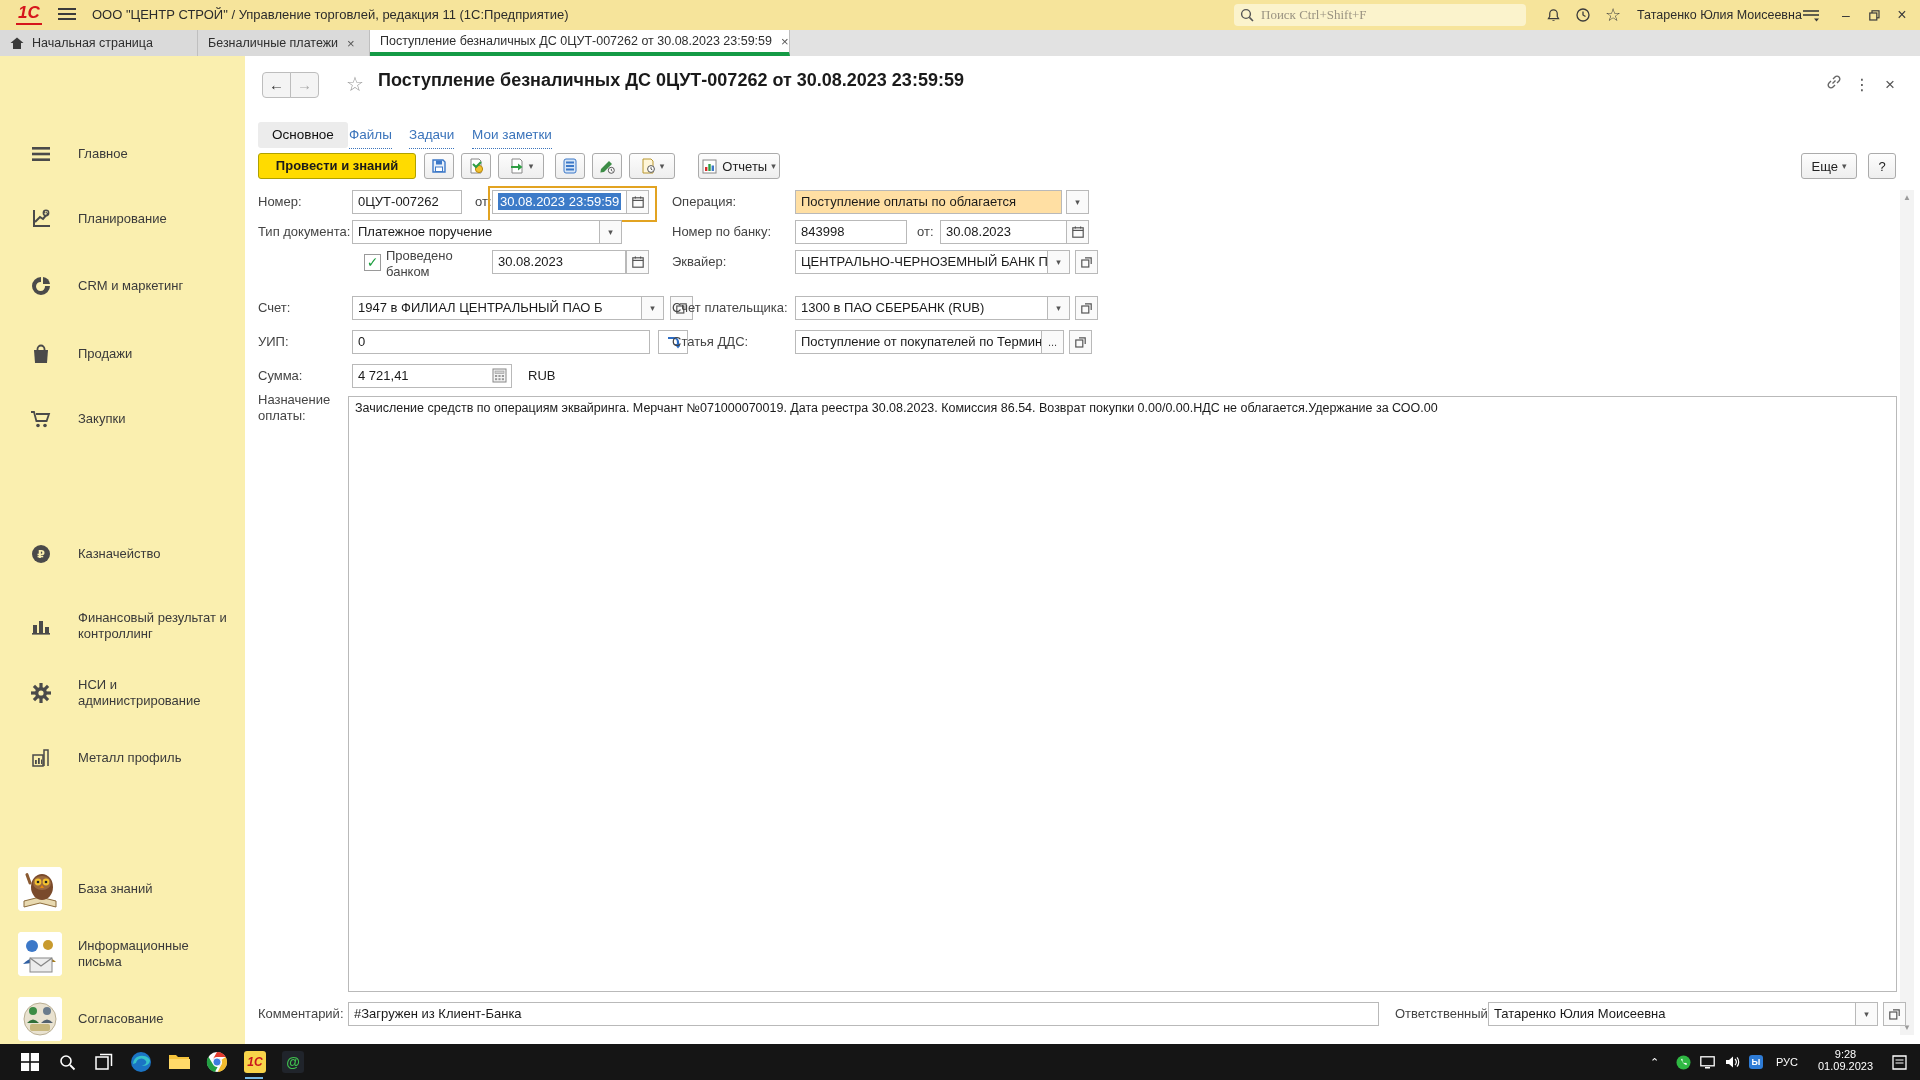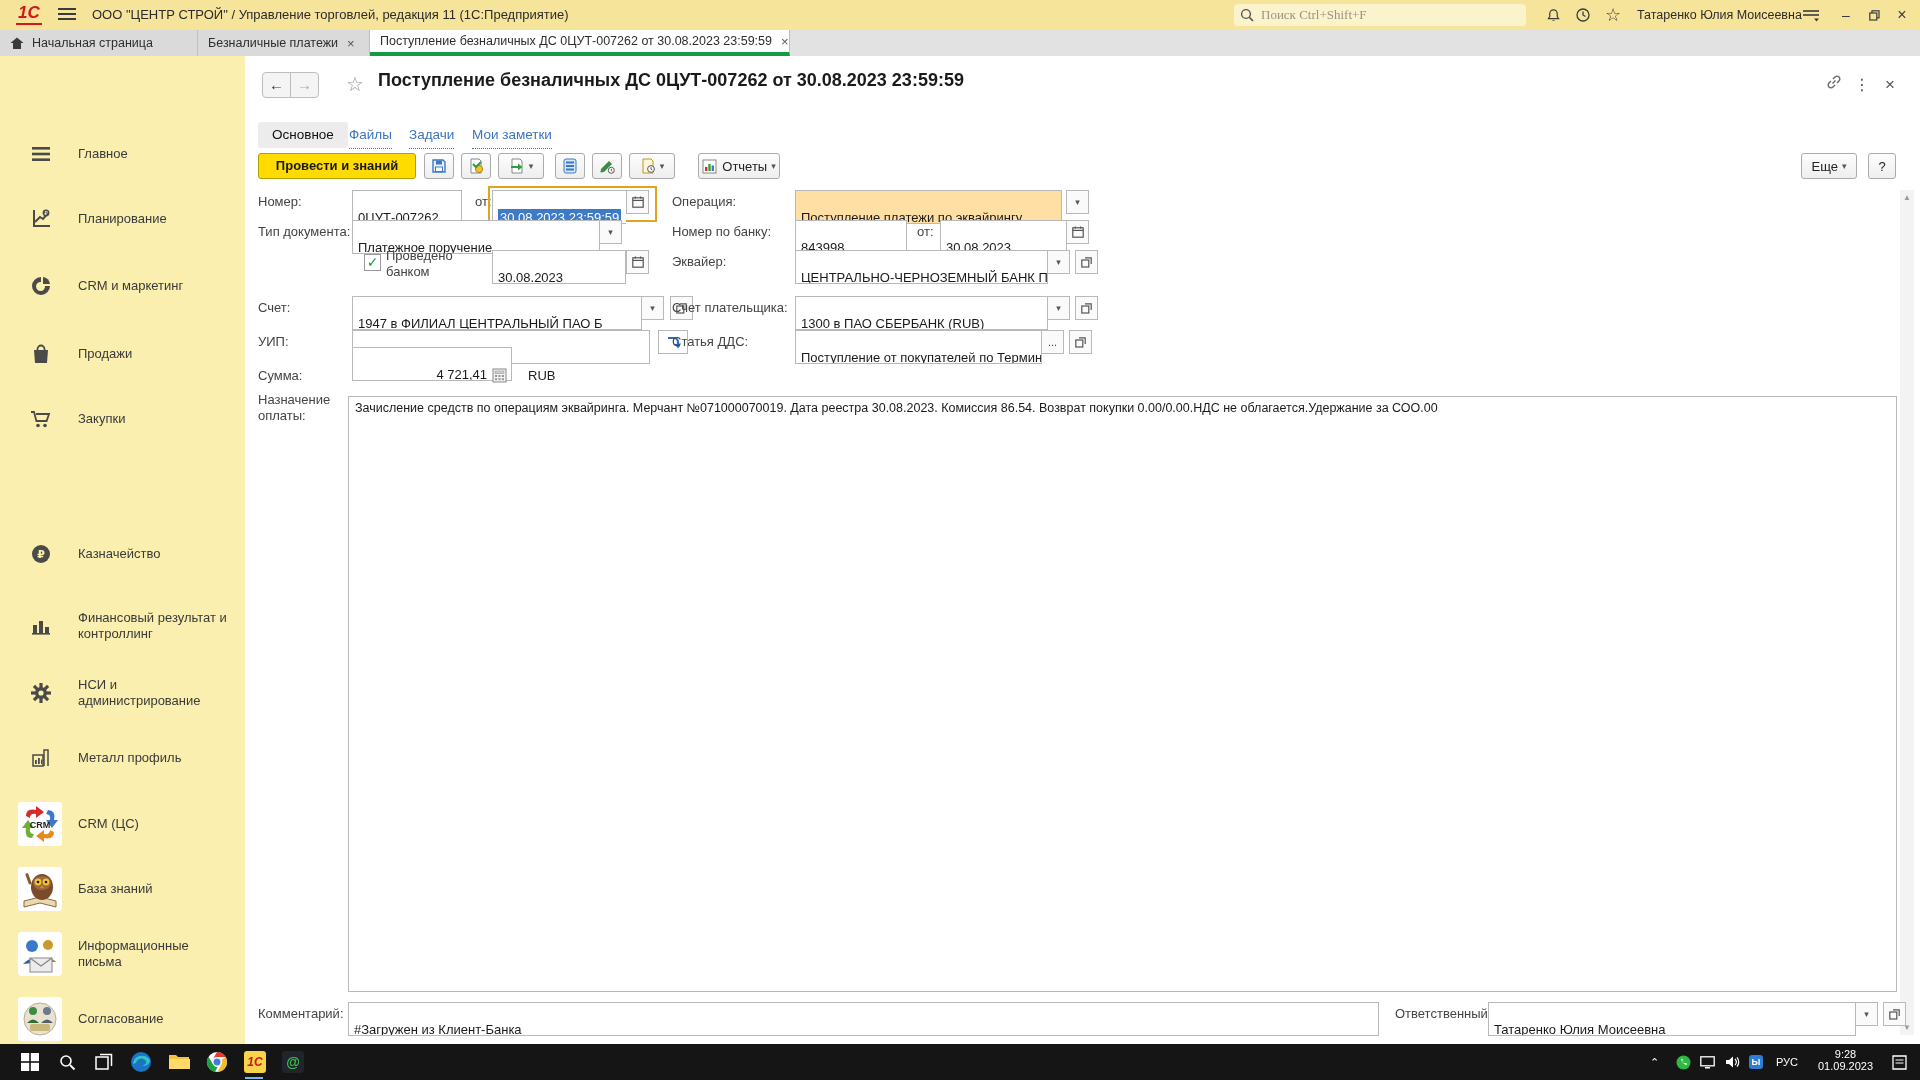--- a/index.html
+++ b/index.html
@@ -44,21 +44,21 @@
            border-bottom:1px dotted #3B74BB;}
   .navlink.active{background:#ECECEC;border-radius:3px;color:#111;border-bottom:none;padding:0 14px;}
   .tbtn{position:absolute;top:97px;height:26px;border:1px solid #ABABAB;border-radius:3px;box-sizing:border-box;
         background:linear-gradient(#FDFDFD,#EEEEEE);display:flex;align-items:center;justify-content:center;cursor:pointer;}
   .tbtn .dd{font-size:9px;color:#555;margin-left:4px;}
   .btn-main{position:absolute;left:13px;top:97px;width:158px;height:26px;background:#FFDB00;border:1px solid #AFA100;
             border-radius:3px;box-sizing:border-box;font-size:13px;font-weight:bold;color:#1a1a1a;text-align:center;
             line-height:24px;cursor:pointer;}
   .flbl{position:absolute;font-size:13px;color:#444;line-height:24px;white-space:nowrap;}
   .fld{position:absolute;height:24px;border:1px solid #B9B9B9;background:#fff;font-size:13px;line-height:22px;
-       padding:16px 5px;color:#1a1a1a;white-space:nowrap;overflow:hidden;box-sizing:border-box;cursor:text;}
+       padding:0 5px;color:#1a1a1a;white-space:nowrap;overflow:hidden;box-sizing:border-box;cursor:text;}
   .sq{position:absolute;width:23px;height:24px;border:1px solid #B9B9B9;background:#FAFAFA;box-sizing:border-box;
       display:flex;align-items:center;justify-content:center;font-size:9px;color:#555;cursor:pointer;}
   .sel{background:#3D7BC8;color:#fff;padding:1px 2px;}
   .ring{position:absolute;border:2px solid #E2A321;pointer-events:none;}
   .chk{position:absolute;width:15px;height:15px;border:1px solid #9a9a9a;background:#fff;color:#1B9E3E;
        font-size:14px;line-height:14px;text-align:center;font-weight:bold;cursor:pointer;}
   
   .taskbar{position:absolute;left:0;top:1044px;width:1920px;height:36px;background:#151515;}
   .tk{position:absolute;top:6px;width:24px;height:24px;display:flex;align-items:center;justify-content:center;cursor:pointer;}
   .tray{position:absolute;top:0;height:36px;display:flex;align-items:center;color:#fff;font-size:11px;cursor:pointer;}
@@ -205,31 +205,20 @@
     <div class="sb-item" style="top:675px">
       <span class="sb-ico"><svg width="22" height="22" viewBox="0 0 22 22">
             <path d="M3 19V8h10v11z" fill="none" stroke="#4a4a4a" stroke-width="1.5"></path>
             <path d="M14 19V3h4v16" fill="none" stroke="#4a4a4a" stroke-width="1.5"></path>
             <rect x="5" y="13" width="1.8" height="4" fill="#4a4a4a"></rect>
             <rect x="8" y="11" width="1.8" height="6" fill="#4a4a4a"></rect>
             <rect x="11" y="12.5" width="1" height="4.5" fill="#4a4a4a"></rect>
           </svg></span>
       <span class="sb-lbl">Металл профиль</span>
     </div>
-    <div class="sb-item" style="top:741px">
-      <span class="sb-ico-big" style="background:#fff"><svg width="44" height="44" viewBox="0 0 44 44">
-            <rect width="44" height="44" fill="#fff"></rect>
-            <path d="M8 14 Q8 6 18 8 L18 4 L26 10 L18 16 L18 12 Q12 11 12 16z" fill="#D62B2B"></path>
-            <path d="M30 8 Q38 8 36 18 L40 18 L34 26 L28 18 L32 18 Q33 12 28 12z" fill="#3C78C8"></path>
-            <path d="M36 30 Q36 38 26 36 L26 40 L18 34 L26 28 L26 32 Q32 33 32 28z" fill="#E88A1A"></path>
-            <path d="M14 36 Q6 36 8 26 L4 26 L10 18 L16 26 L12 26 Q11 32 16 32z" fill="#6FAE2E"></path>
-            <text x="22" y="26" font-size="9" font-weight="bold" fill="#222" text-anchor="middle">CRM</text>
-          </svg></span>
-      <span class="sb-lbl">CRM (ЦС)</span>
-    </div>
     <div class="sb-item" style="top:806px">
       <span class="sb-ico-big" style="background:#fff"><svg width="44" height="44" viewBox="0 0 44 44">
             <rect width="44" height="44" fill="#fff"></rect>
             <path d="M6 34 L22 30 L38 34 L38 40 L22 36 L6 40z" fill="#E8D9B0" stroke="#8a6a3a" stroke-width="1"></path>
             <ellipse cx="24" cy="20" rx="11" ry="13" fill="#7A4A2B"></ellipse>
             <ellipse cx="24" cy="16" rx="9" ry="7" fill="#9C6A3F"></ellipse>
             <circle cx="20" cy="15" r="3.4" fill="#F2C230"></circle>
             <circle cx="28" cy="15" r="3.4" fill="#F2C230"></circle>
             <circle cx="20" cy="15" r="1.3" fill="#222"></circle>
             <circle cx="28" cy="15" r="1.3" fill="#222"></circle>
@@ -353,21 +342,21 @@
     <div class="fld" style="left:247px;top:134px;width:134px;border-right:none"><span class="sel">30.08.2023 23:59:59</span></div>
     <div class="sq" style="left:381px;top:134px">
       <svg width="12" height="12" viewBox="0 0 12 12">
           <rect x="0.8" y="1.8" width="10.4" height="9.4" fill="none" stroke="#555" stroke-width="1.2"></rect>
           <line x1="0.8" y1="4.4" x2="11.2" y2="4.4" stroke="#555" stroke-width="1.2"></line>
           <line x1="3.4" y1="0.6" x2="3.4" y2="2.6" stroke="#555" stroke-width="1.2"></line>
           <line x1="8.6" y1="0.6" x2="8.6" y2="2.6" stroke="#555" stroke-width="1.2"></line>
         </svg>
     </div>
     <div class="flbl" style="left:427px;top:134px">Операция:</div>
-    <div class="fld" style="left:550px;top:134px;width:267px;background:#FFDFA3">Поступление платежи по эквайрингу</div>
+    <div class="fld" style="left:550px;top:134px;width:267px;background:#FFDFA3">Поступление оплаты по облагается</div>
     <div class="sq" style="left:821px;top:134px">▾</div>
 
     <div class="flbl" style="left:13px;top:164px">Тип документа:</div>
     <div class="fld" style="left:107px;top:164px;width:248px">Платежное поручение</div>
     <div class="sq" style="left:354px;top:164px">▾</div>
     <div class="flbl" style="left:427px;top:164px">Номер по банку:</div>
     <div class="fld" style="left:550px;top:164px;width:112px">843998</div>
     <div class="flbl" style="left:672px;top:164px">от:</div>
     <div class="fld" style="left:695px;top:164px;width:127px">30.08.2023</div>
     <div class="sq" style="left:821px;top:164px">
@@ -431,21 +420,21 @@
     <div class="fld" style="left:550px;top:274px;width:247px">Поступление от покупателей  по Термин</div>
     <div class="sq" style="left:796px;top:274px;font-size:11px;color:#444">...</div>
     <div class="sq" style="left:824px;top:274px">
       <svg width="11" height="11" viewBox="0 0 11 11">
           <rect x="0.8" y="3" width="7" height="7" fill="none" stroke="#555" stroke-width="1.2"></rect>
           <path d="M4 0.8h6.2V7" fill="none" stroke="#555" stroke-width="1.2"></path>
         </svg>
     </div>
 
     <div class="flbl" style="left:13px;top:308px">Сумма:</div>
-    <div class="fld" style="left:107px;top:291px;width:160px;text-align:right;padding-right:24px">4 721,41</div>
+    <div class="fld" style="left:107px;top:308px;width:160px;padding-right:24px">4 721,41</div>
     <div class="abs" style="left:247px;top:312px;width:16px;height:16px">
       <svg width="15" height="15" viewBox="0 0 15 15">
           <rect x="1" y="1" width="13" height="13" fill="#F4F4F4" stroke="#888"></rect>
           <rect x="3" y="3" width="9" height="2.6" fill="#cfcfcf" stroke="#999" stroke-width="0.6"></rect>
           <g fill="#999">
             <rect x="3" y="7" width="2.2" height="2"></rect>
             <rect x="6.4" y="7" width="2.2" height="2"></rect>
             <rect x="9.8" y="7" width="2.2" height="2"></rect>
             <rect x="3" y="10.2" width="2.2" height="2"></rect>
             <rect x="6.4" y="10.2" width="2.2" height="2"></rect>

